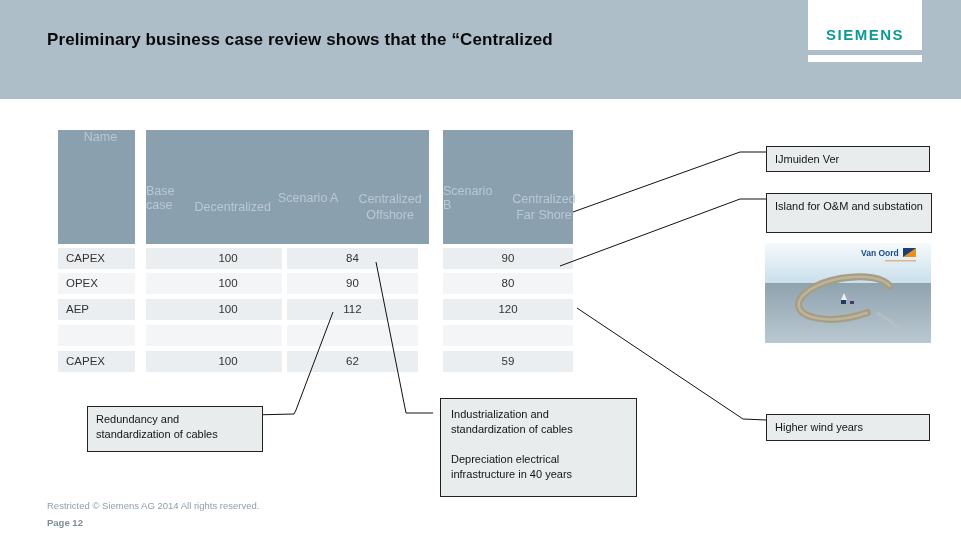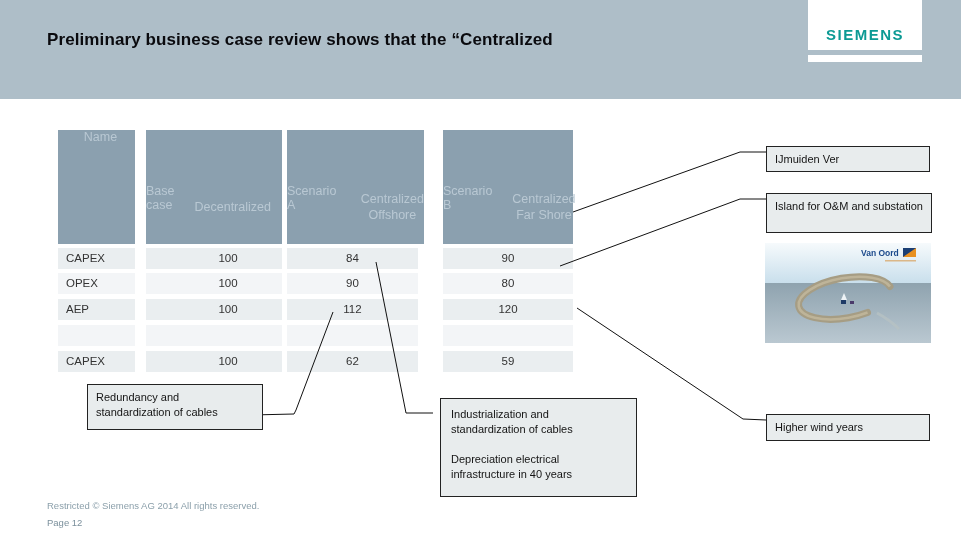--- a/index.html
+++ b/index.html
@@ -20,51 +20,51 @@
   .logo-strip{position:absolute;left:808px;top:55px;width:114px;height:7px;background:#ffffff;}
   
   .th{position:absolute;top:130px;height:114px;background:#8ba0af;color:#b9c8d3;
       box-sizing:border-box;display:flex;flex-direction:row;align-items:center;
       padding-top:21px;font-size:12.5px;gap:20px;}
   .th .l2{margin-top:18px;text-align:center;white-space:pre-line;line-height:16px;}
   .th .note{margin-top:1px;font-size:9.5px;font-weight:bold;text-align:center;}
   .th-name{left:58px;width:77px;align-items:flex-start;justify-content:center;
            padding:0 0 0 8px;}
   .th-c1{left:146px;width:136px;}
-  .th-c2{left:287px;width:137px;}
+  .th-c2{left:278px;width:151px;}
   .th-c3{left:443px;width:130px;}
   .row{position:absolute;left:58px;width:515px;height:21px;}
   .cell{position:absolute;top:0;height:21px;font-size:11.5px;color:#333333;
         line-height:21px;box-sizing:border-box;}
   .cell.lbl{left:0;width:77px;padding-left:8px;}
   .cell.v1{left:88px;width:136px;text-align:center;padding-left:28px;}
   .cell.v2{left:229px;width:131px;text-align:center;}
   .cell.v3{left:385px;width:130px;text-align:center;}
   .row-odd .cell{background:#eaeef0;}
   .row-even .cell{background:#f3f5f7;}
   
   .wires{position:absolute;left:0;top:0;width:961px;height:540px;pointer-events:none;}
   .wires polyline{fill:none;stroke:#111111;stroke-width:1;}
   
   .callout{position:absolute;background:#e8eced;border:1px solid #222222;
            box-sizing:border-box;font-size:11px;color:#141414;line-height:15px;
            padding:5px 8px;}
   .co-ijmuiden{left:766px;top:146px;width:164px;height:26px;display:flex;align-items:center;}
   .co-island{left:766px;top:193px;width:166px;height:40px;}
   .co-higher{left:766px;top:414px;width:164px;height:27px;display:flex;align-items:center;}
-  .co-redundancy{left:87px;top:384px;width:176px;height:46px;}
+  .co-redundancy{left:87px;top:406px;width:176px;height:46px;}
   .co-industrial{left:440px;top:398px;width:197px;height:99px;padding:8px 10px;}
   .co-industrial p{margin:0;}
   .co-industrial p + p{margin-top:15px;}
   
   .figure{position:absolute;left:765px;top:243px;width:166px;height:100px;}
   .figure svg{display:block;}
   
   .restricted{position:absolute;left:47px;top:500px;font-size:9.5px;color:#8ca0ab;}
-  .page-num{position:absolute;left:47px;top:517px;font-size:9.5px;color:#7b909c;}
+  .page-num{position:absolute;left:47px;top:517px;font-size:9.5px;color:#7b909c;font-weight:bold;}
 </style>
 </head>
 <body>
 
 <div id="slide">
 
   <div class="band"></div>
   <div class="title">
     <span>Preliminary business case review shows that the “Centralized</span>
   </div>

